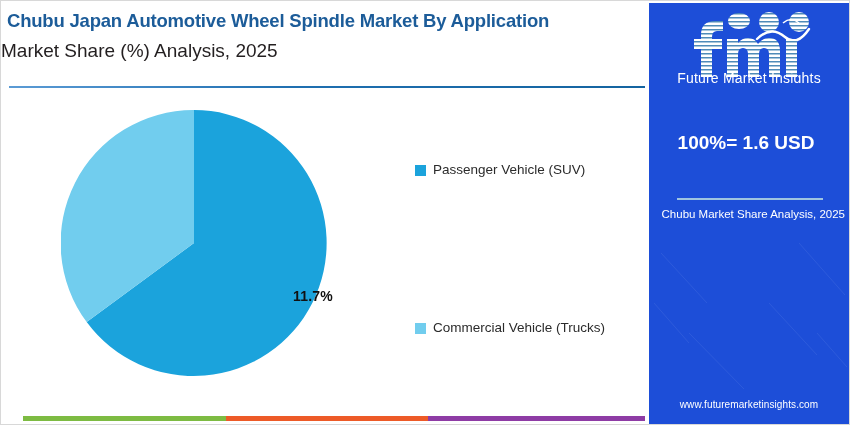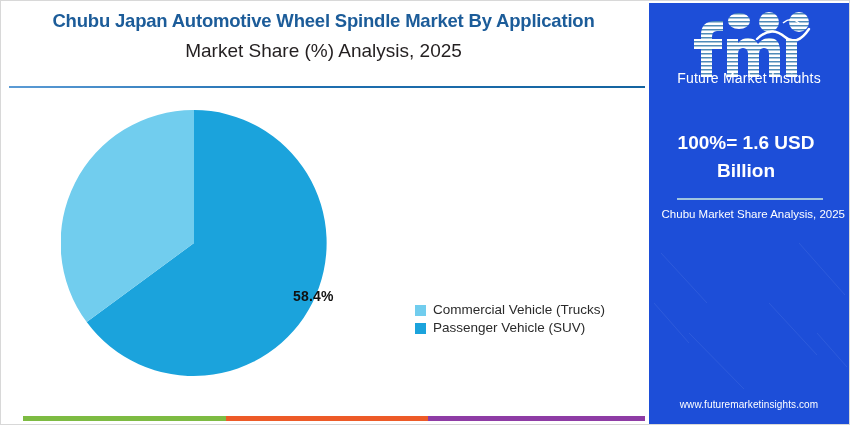--- a/index.html
+++ b/index.html
@@ -19,21 +19,21 @@
     box-sizing: border-box;
     overflow: hidden;
   }
 
   
   .title-block {
     position: absolute;
     left: 0;
     top: 4px;
     width: 645px;
-    text-align: center;
+    text-align: left;
   }
   .title-main {
     font-size: 18.5px;
     font-weight: bold;
     color: #1c5c99;
     letter-spacing: -0.2px;
     line-height: 1.25;
     padding: 4px 6px 0 6px;
   }
   .title-sub {
@@ -190,30 +190,30 @@
   <div class="title-rule"></div>
 
   <div class="pie-wrap">
     <svg class="pie-svg" viewBox="0 0 266 266">
 
       <path fill="#1ba3dc" d="M 133 133 L 133 0 A 133 133 0 1 1 25.68 212.06 Z"></path>
 
       <path fill="#71cdee" d="M 133 133 L 25.68 212.06 A 133 133 0 0 1 133 0 Z"></path>
     </svg>
   </div>
-  <div class="pie-label">58.4%</div>
+  <div class="pie-label">11.7%</div>
 
   <div class="legend">
+    <div class="legend-item">
+      <span class="legend-swatch" style="background:#1ba3dc"></span>
+      <span class="legend-label">Passenger Vehicle (SUV)</span>
+    </div>
     <div class="legend-item second">
       <span class="legend-swatch" style="background:#71cdee"></span>
       <span class="legend-label">Commercial Vehicle (Trucks)</span>
-    </div>
-    <div class="legend-item">
-      <span class="legend-swatch" style="background:#1ba3dc"></span>
-      <span class="legend-label">Passenger Vehicle (SUV)</span>
     </div>
   </div>
 
   <div class="strip">
     <div class="strip-seg" style="background:#7dbb42;width:203px"></div>
     <div class="strip-seg" style="background:#ed5a27;width:202px"></div>
     <div class="strip-seg" style="background:#8e3ca5;width:217px"></div>
   </div>
 
   <div class="panel">
@@ -251,21 +251,20 @@
         <path d="M 56 30 h 11 v 4 q 4 -5 10 -5 q 7 0 10 6 q 4 -6 11 -6 q 11 0 11 13 v 26 h -11 v -23 q 0 -6 -5 -6 q -5 0 -5 6 v 23 h -11 v -23 q 0 -6 -5 -6 q -5 0 -5 6 v 23 h -11 z" fill="url(#stripes)"></path>
 
         <rect x="115" y="30" width="11" height="38" fill="url(#stripes)"></rect>
 
         <text x="78" y="74" text-anchor="middle" fill="#ffffff" font-family="'Liberation Sans', sans-serif" font-size="14" letter-spacing="0.2">Future Market Insights</text>
       </svg>
     </div>
 
     <div class="panel-value">
       <div>100%= 1.6 USD</div>
-      <div>Billion</div>
     </div>
 
     <div class="panel-divider"></div>
 
     <div class="panel-caption">Chubu Market Share Analysis, 2025</div>
 
     <div class="panel-url">www.futuremarketinsights.com</div>
   </div>
 
 </div>

